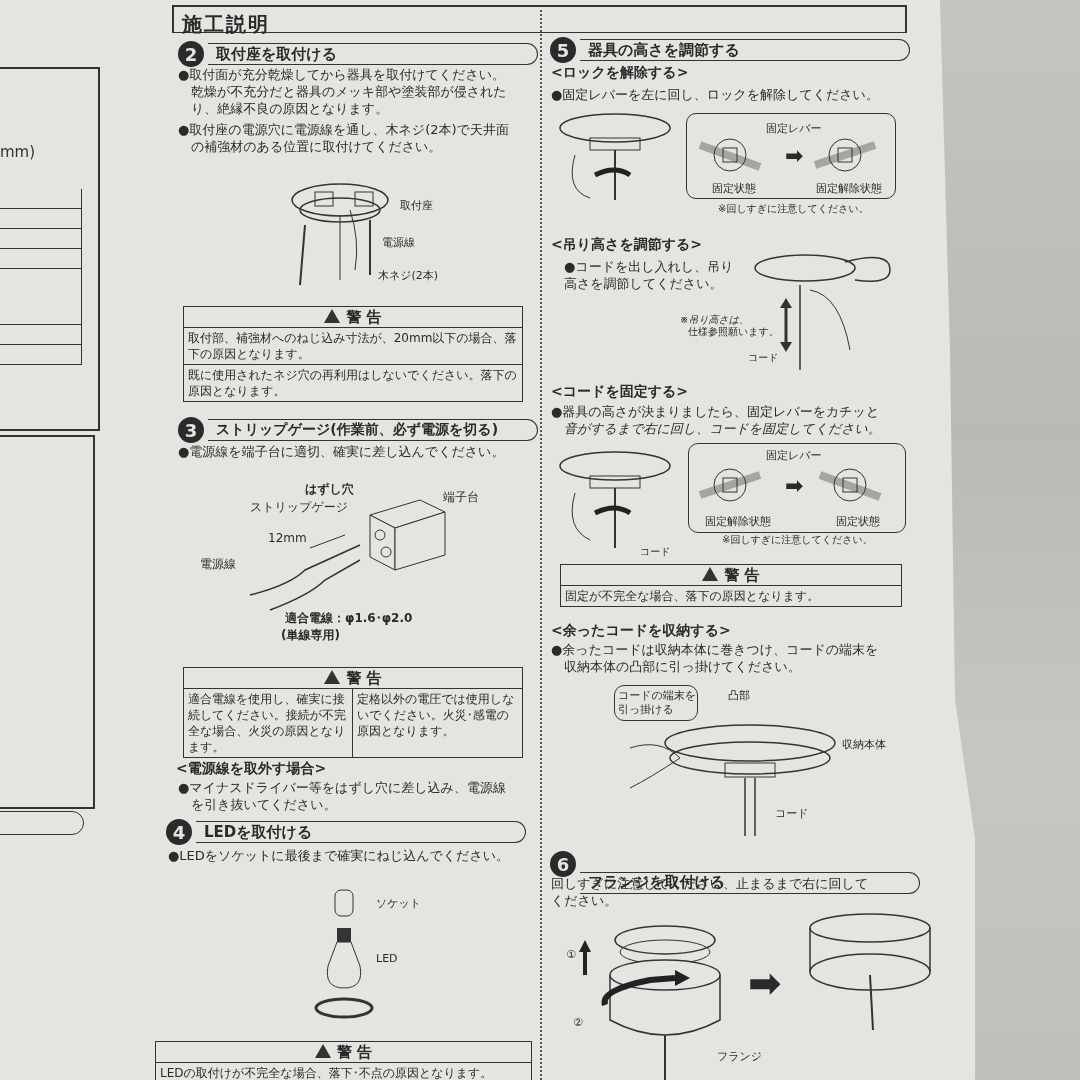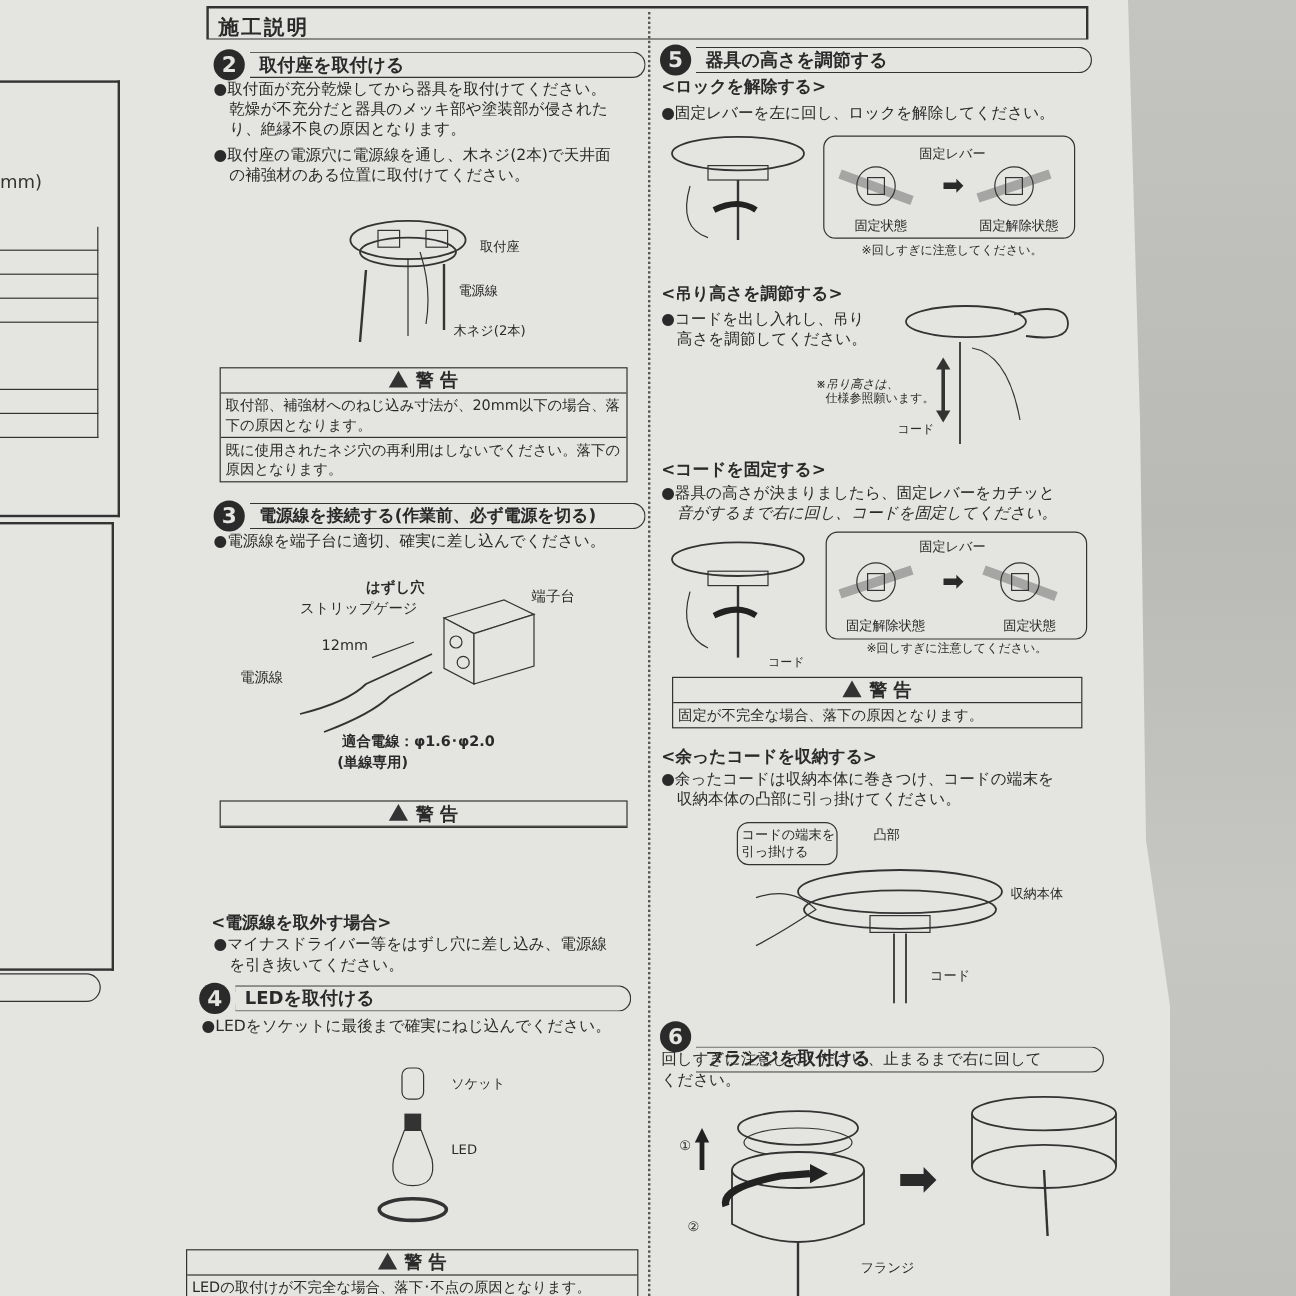--- a/index.html
+++ b/index.html
@@ -36,21 +36,21 @@
     position:absolute; left:-20px; top:774px; width:102px; height:22px;
     border:1.5px solid #333; border-radius:12px;
   }
   .divider {
     position:absolute; left:540px; top:10px; height:1070px;
     border-left:2px dotted #555;
   }
   .title-box {
     position:absolute; left:172px; top:5px; width:735px; height:28px;
     border:2px solid #333; border-bottom:1.5px solid #333;
-    font-size:17px; font-weight:bold; padding:4px 8px; box-sizing:border-box;
+    font-size:20px; font-weight:bold; padding:4px 8px; box-sizing:border-box;
     letter-spacing:2px;
   }
   .step {
     position:absolute; display:flex; align-items:center; height:24px;
   }
   .step .num {
     width:26px; height:26px; border-radius:50%; background:#2a2a2a; color:#e4e5e1;
     font-weight:bold; font-size:18px; display:flex; align-items:center; justify-content:center;
     flex:0 0 26px;
   }
@@ -135,21 +135,21 @@
   <div class="label" style="left:378px;top:268px;">木ネジ(2本)</div>
 
   <div class="warn" style="left:183px;top:306px;width:338px;">
     <div class="hd"><span class="tri"></span><span>警 告</span></div>
     <div class="row cell">取付部、補強材へのねじ込み寸法が、20mm以下の場合、落下の原因となります。</div>
     <div class="row cell">既に使用されたネジ穴の再利用はしないでください。落下の原因となります。</div>
   </div>
 
   <div class="step" style="left:178px;top:418px;">
     <div class="num">3</div>
-    <div class="bar" style="width:330px;font-size:14px;">電源線を接続する(作業前、必ず電源を切る)</div>
+    <div class="bar" style="width:330px;font-size:14px;">ストリップゲージ(作業前、必ず電源を切る)</div>
   </div>
   <div class="txt bullet" style="left:178px;top:443px;"><span>電源線を端子台に適切、確実に差し込んでください。</span></div>
 
   <svg style="left:250px;top:490px;" width="200" height="120" viewBox="0 0 200 120">
     <polygon points="120,25 170,10 195,22 145,38" fill="#e4e5e1" stroke="#333"></polygon>
     <polygon points="120,25 145,38 145,80 120,67" fill="#e4e5e1" stroke="#333"></polygon>
     <polygon points="145,38 195,22 195,65 145,80" fill="#e4e5e1" stroke="#333"></polygon>
     <circle cx="130" cy="45" r="5" fill="none" stroke="#333"></circle>
     <circle cx="136" cy="62" r="5" fill="none" stroke="#333"></circle>
     <path d="M0 105 Q40 95 55 80 L110 55" fill="none" stroke="#333" stroke-width="1.5"></path>
@@ -159,20 +159,24 @@
   <div class="label-md" style="left:305px;top:481px;font-weight:bold;">はずし穴</div>
   <div class="label-md" style="left:250px;top:499px;">ストリップゲージ</div>
   <div class="label-md" style="left:443px;top:489px;">端子台</div>
   <div class="label-md" style="left:268px;top:531px;">12mm</div>
   <div class="label-md" style="left:200px;top:556px;">電源線</div>
   <div class="label-md" style="left:285px;top:610px;font-weight:bold;">適合電線：φ1.6･φ2.0</div>
   <div class="label-md" style="left:281px;top:627px;font-weight:bold;">(単線専用)</div>
 
   <div class="warn" style="left:183px;top:667px;width:338px;">
     <div class="hd"><span class="tri"></span><span>警 告</span></div>
+    <div class="split">
+      <div class="cell" style="width:160px;">適合電線を使用し、確実に接続してください。接続が不完全な場合、火災の原因となります。</div>
+      <div class="cell" style="flex:1;">定格以外の電圧では使用しないでください。火災･感電の原因となります。</div>
+    </div>
   </div>
 
   <div class="sub" style="left:176px;top:760px;">&lt;電源線を取外す場合&gt;</div>
   <div class="txt bullet" style="left:178px;top:779px;"><span>マイナスドライバー等をはずし穴に差し込み、電源線</span></div>
   <div class="txt indent" style="left:178px;top:796px;">を引き抜いてください。</div>
 
   <div class="step" style="left:166px;top:820px;">
     <div class="num">4</div>
     <div class="bar" style="width:330px;">LEDを取付ける</div>
   </div>
@@ -217,21 +221,21 @@
   <svg style="left:815px;top:135px;" width="60" height="40" viewBox="0 0 60 40">
       <circle cx="30" cy="20" r="16" fill="none" stroke="#333"></circle>
       <rect x="23" y="13" width="14" height="14" fill="none" stroke="#333"></rect>
       <path d="M0 30 L60 10" stroke="#333" stroke-width="8" opacity="0.35"></path>
     </svg>
   <div class="label" style="left:712px;top:181px;">固定状態</div>
   <div class="label" style="left:816px;top:181px;">固定解除状態</div>
   <div class="label" style="left:718px;top:202px;font-size:10px;">※回しすぎに注意してください。</div>
 
   <div class="sub" style="left:551px;top:236px;">&lt;吊り高さを調節する&gt;</div>
-  <div class="txt bullet" style="left:551px;top:258px;text-align:right;"><span>コードを出し入れし、吊り</span></div>
+  <div class="txt bullet" style="left:564px;top:258px;text-align:right;"><span>コードを出し入れし、吊り</span></div>
   <div class="txt indent" style="left:551px;top:275px;">高さを調節してください。</div>
   <svg style="left:750px;top:250px;" width="150" height="120" viewBox="0 0 150 120">
     <ellipse cx="55" cy="18" rx="50" ry="13" fill="none" stroke="#333" stroke-width="1.5"></ellipse>
     <path d="M95 12 Q140 0 140 20 Q140 35 105 30" fill="none" stroke="#333" stroke-width="1.5"></path>
     <line x1="50" y1="35" x2="50" y2="120" stroke="#333" stroke-width="1.5"></line>
     <path d="M60 40 Q90 45 100 100" fill="none" stroke="#333"></path>
     <line x1="36" y1="55" x2="36" y2="95" stroke="#333" stroke-width="3"></line>
     <polygon points="30,58 36,48 42,58" fill="#333"></polygon>
       <polygon points="30,92 36,102 42,92" fill="#333"></polygon>
   </svg>

